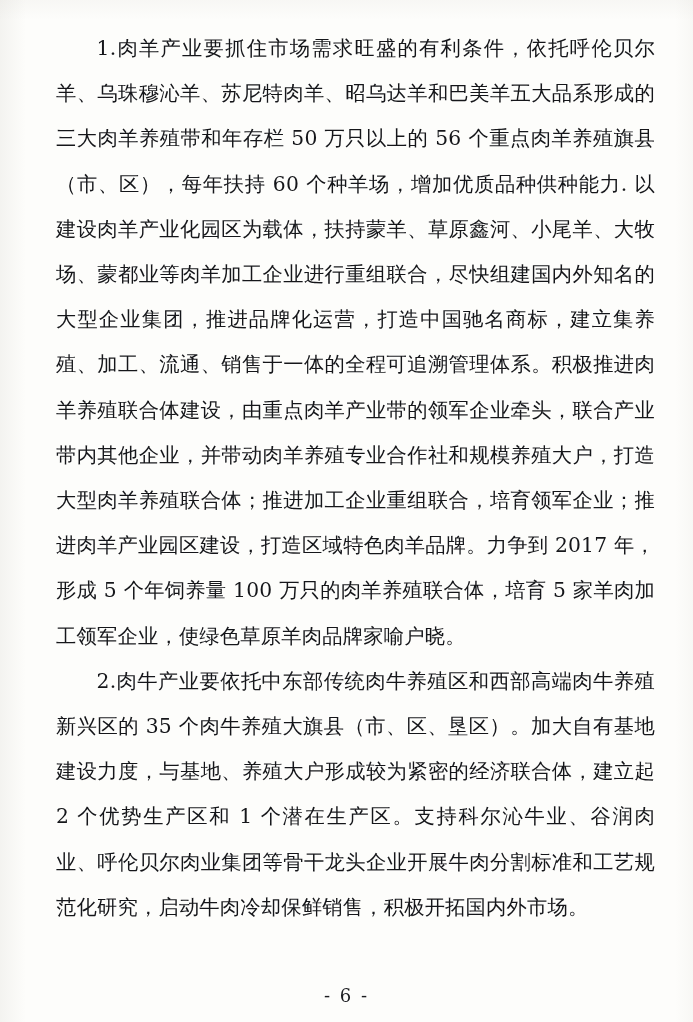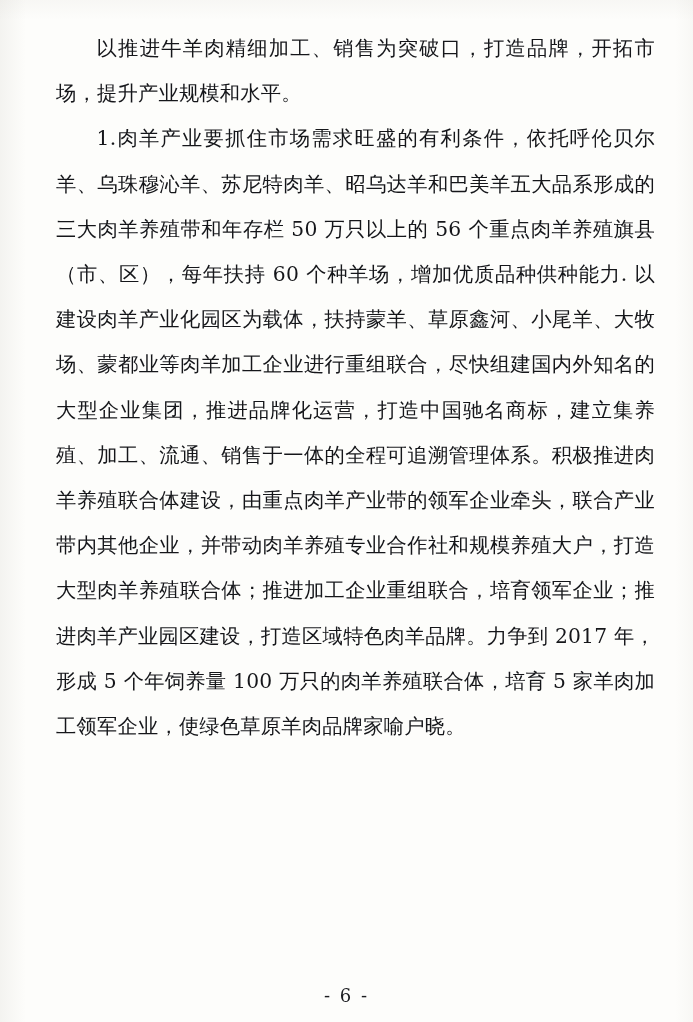--- a/index.html
+++ b/index.html
@@ -61,17 +61,17 @@
     color: #1b1c20;
     letter-spacing: 2px;
     font-family: "DejaVu Serif", "Liberation Serif", serif;
   }
 </style>
 </head>
 <body>
 
 <div class="page">
   <div class="body-text">
-    <p class="para p1">以推进牛羊肉精细加工、销售为突破口，打造品牌，开拓市场，提升产业规模和水平。</p>
     <p class="para p2">1.肉羊产业要抓住市场需求旺盛的有利条件，依托呼伦贝尔羊、乌珠穆沁羊、苏尼特肉羊、昭乌达羊和巴美羊五大品系形成的三大肉羊养殖带和年存栏 50 万只以上的 56 个重点肉羊养殖旗县（市、区），每年扶持 60 个种羊场，增加优质品种供种能力. 以建设肉羊产业化园区为载体，扶持蒙羊、草原鑫河、小尾羊、大牧场、蒙都业等肉羊加工企业进行重组联合，尽快组建国内外知名的大型企业集团，推进品牌化运营，打造中国驰名商标，建立集养殖、加工、流通、销售于一体的全程可追溯管理体系。积极推进肉羊养殖联合体建设，由重点肉羊产业带的领军企业牵头，联合产业带内其他企业，并带动肉羊养殖专业合作社和规模养殖大户，打造大型肉羊养殖联合体；推进加工企业重组联合，培育领军企业；推进肉羊产业园区建设，打造区域特色肉羊品牌。力争到 2017 年，形成 5 个年饲养量 100 万只的肉羊养殖联合体，培育 5 家羊肉加工领军企业，使绿色草原羊肉品牌家喻户晓。</p>
+    <p class="para p3">2.肉牛产业要依托中东部传统肉牛养殖区和西部高端肉牛养殖新兴区的 35 个肉牛养殖大旗县（市、区、垦区）。加大自有基地建设力度，与基地、养殖大户形成较为紧密的经济联合体，建立起 2 个优势生产区和 1 个潜在生产区。支持科尔沁牛业、谷润肉业、呼伦贝尔肉业集团等骨干龙头企业开展牛肉分割标准和工艺规范化研究，启动牛肉冷却保鲜销售，积极开拓国内外市场。</p>
   </div>
   <div class="footer">- 6 -</div>
 </div>
 
 </body></html>

